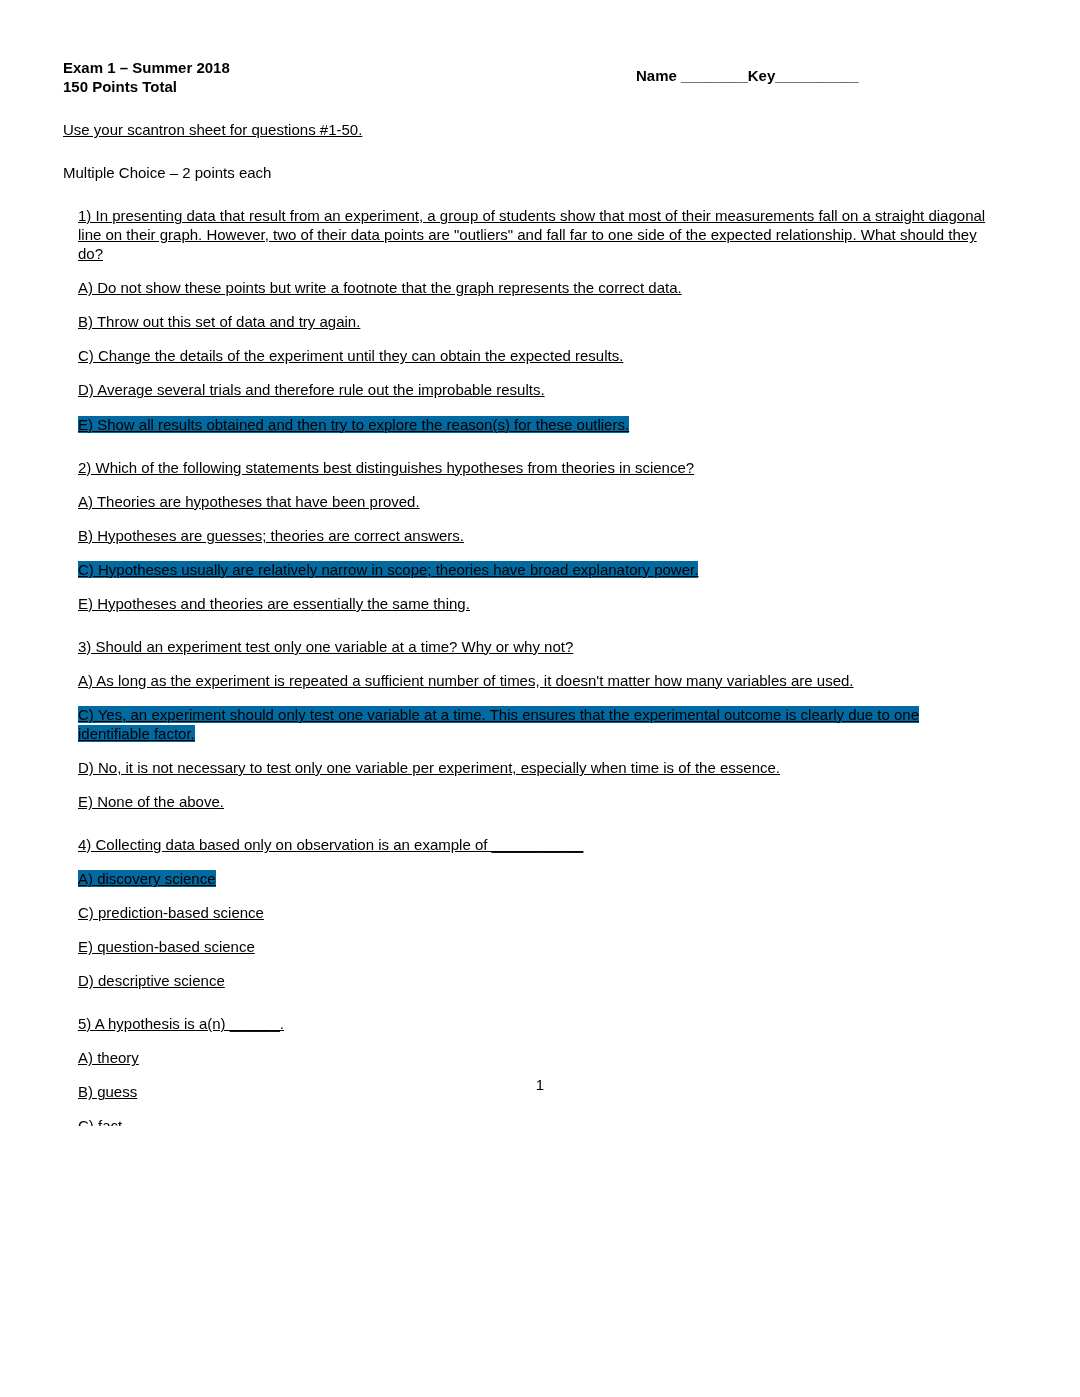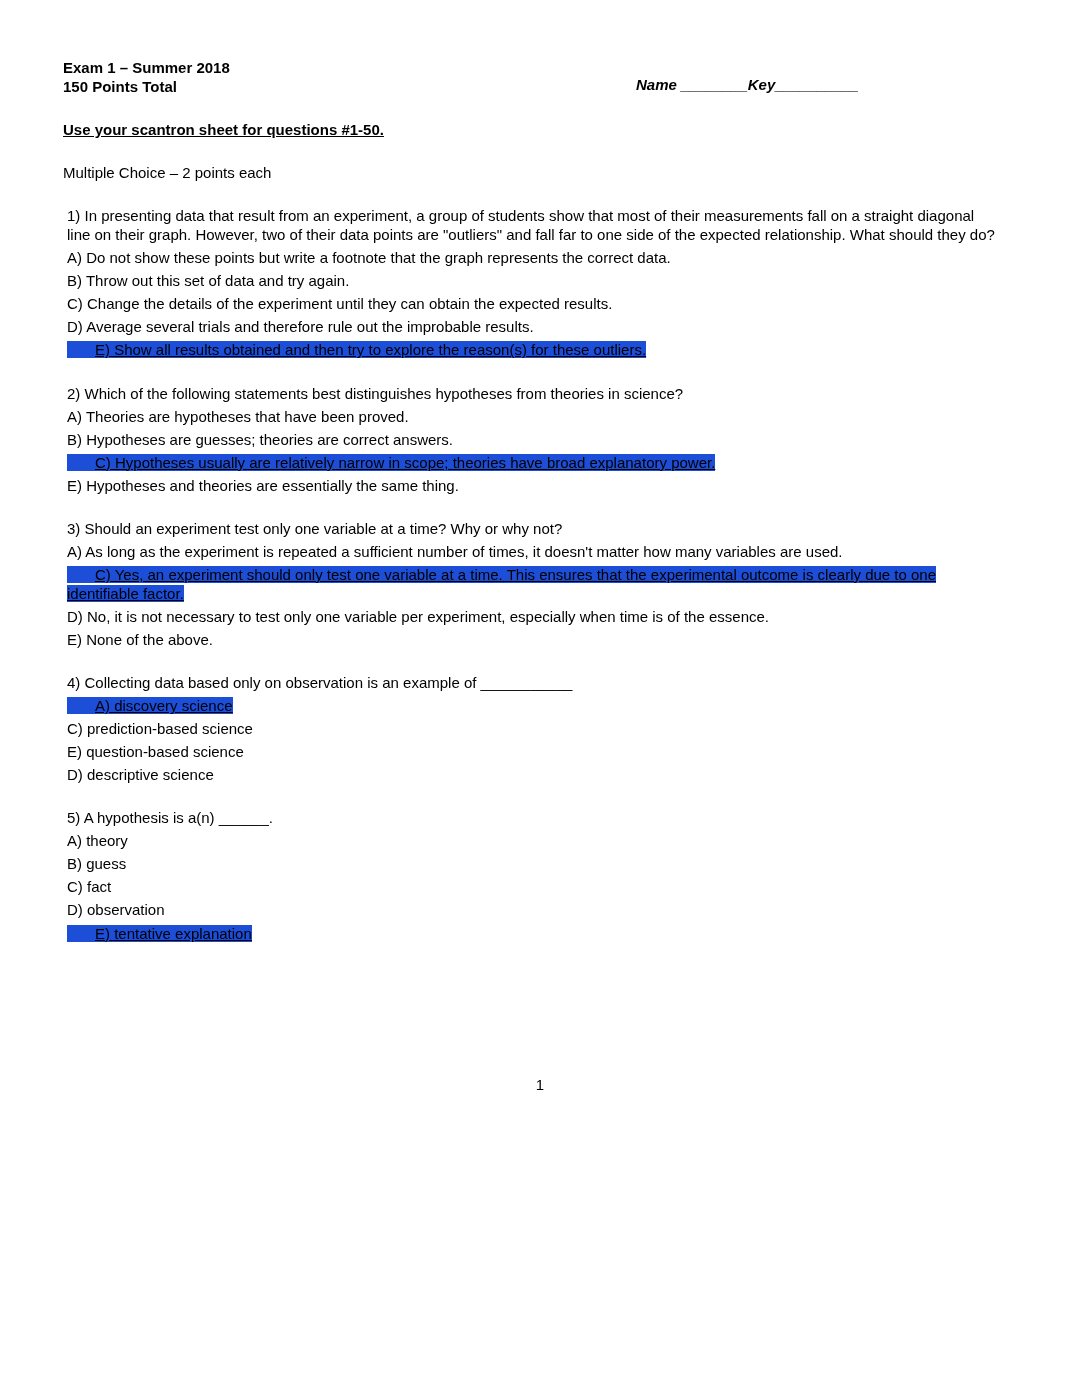--- a/index.html
+++ b/index.html
@@ -19,39 +19,38 @@
     font-size: 15px;
     line-height: 1.27;
   }
   .header-row {
     position: relative;
     font-weight: bold;
   }
   .name-key {
     position: absolute;
     left: 573px;
-    top: 17px;
+    top: 8px;
     font-weight: bold;
     white-space: nowrap;
-    font-style: italic;
   }
   .block {
     margin-top: 24px;
   }
   .instructions {
-    font-weight: bold;
+    font-weight: normal;
     text-decoration: underline;
   }
   .stem, .option {
-    margin: 4px;
+    margin: 15px;
+    text-decoration: underline;
   }
   .answer-highlight {
-    background: #1d4ed8;
+    background: #0369a1;
     text-decoration: underline;
-    padding-left: 28px;
   }
   .page-number {
     position: absolute;
     left: 0;
     right: 0;
     bottom: 32px;
     text-align: center;
   }
 </style>
 </head>

